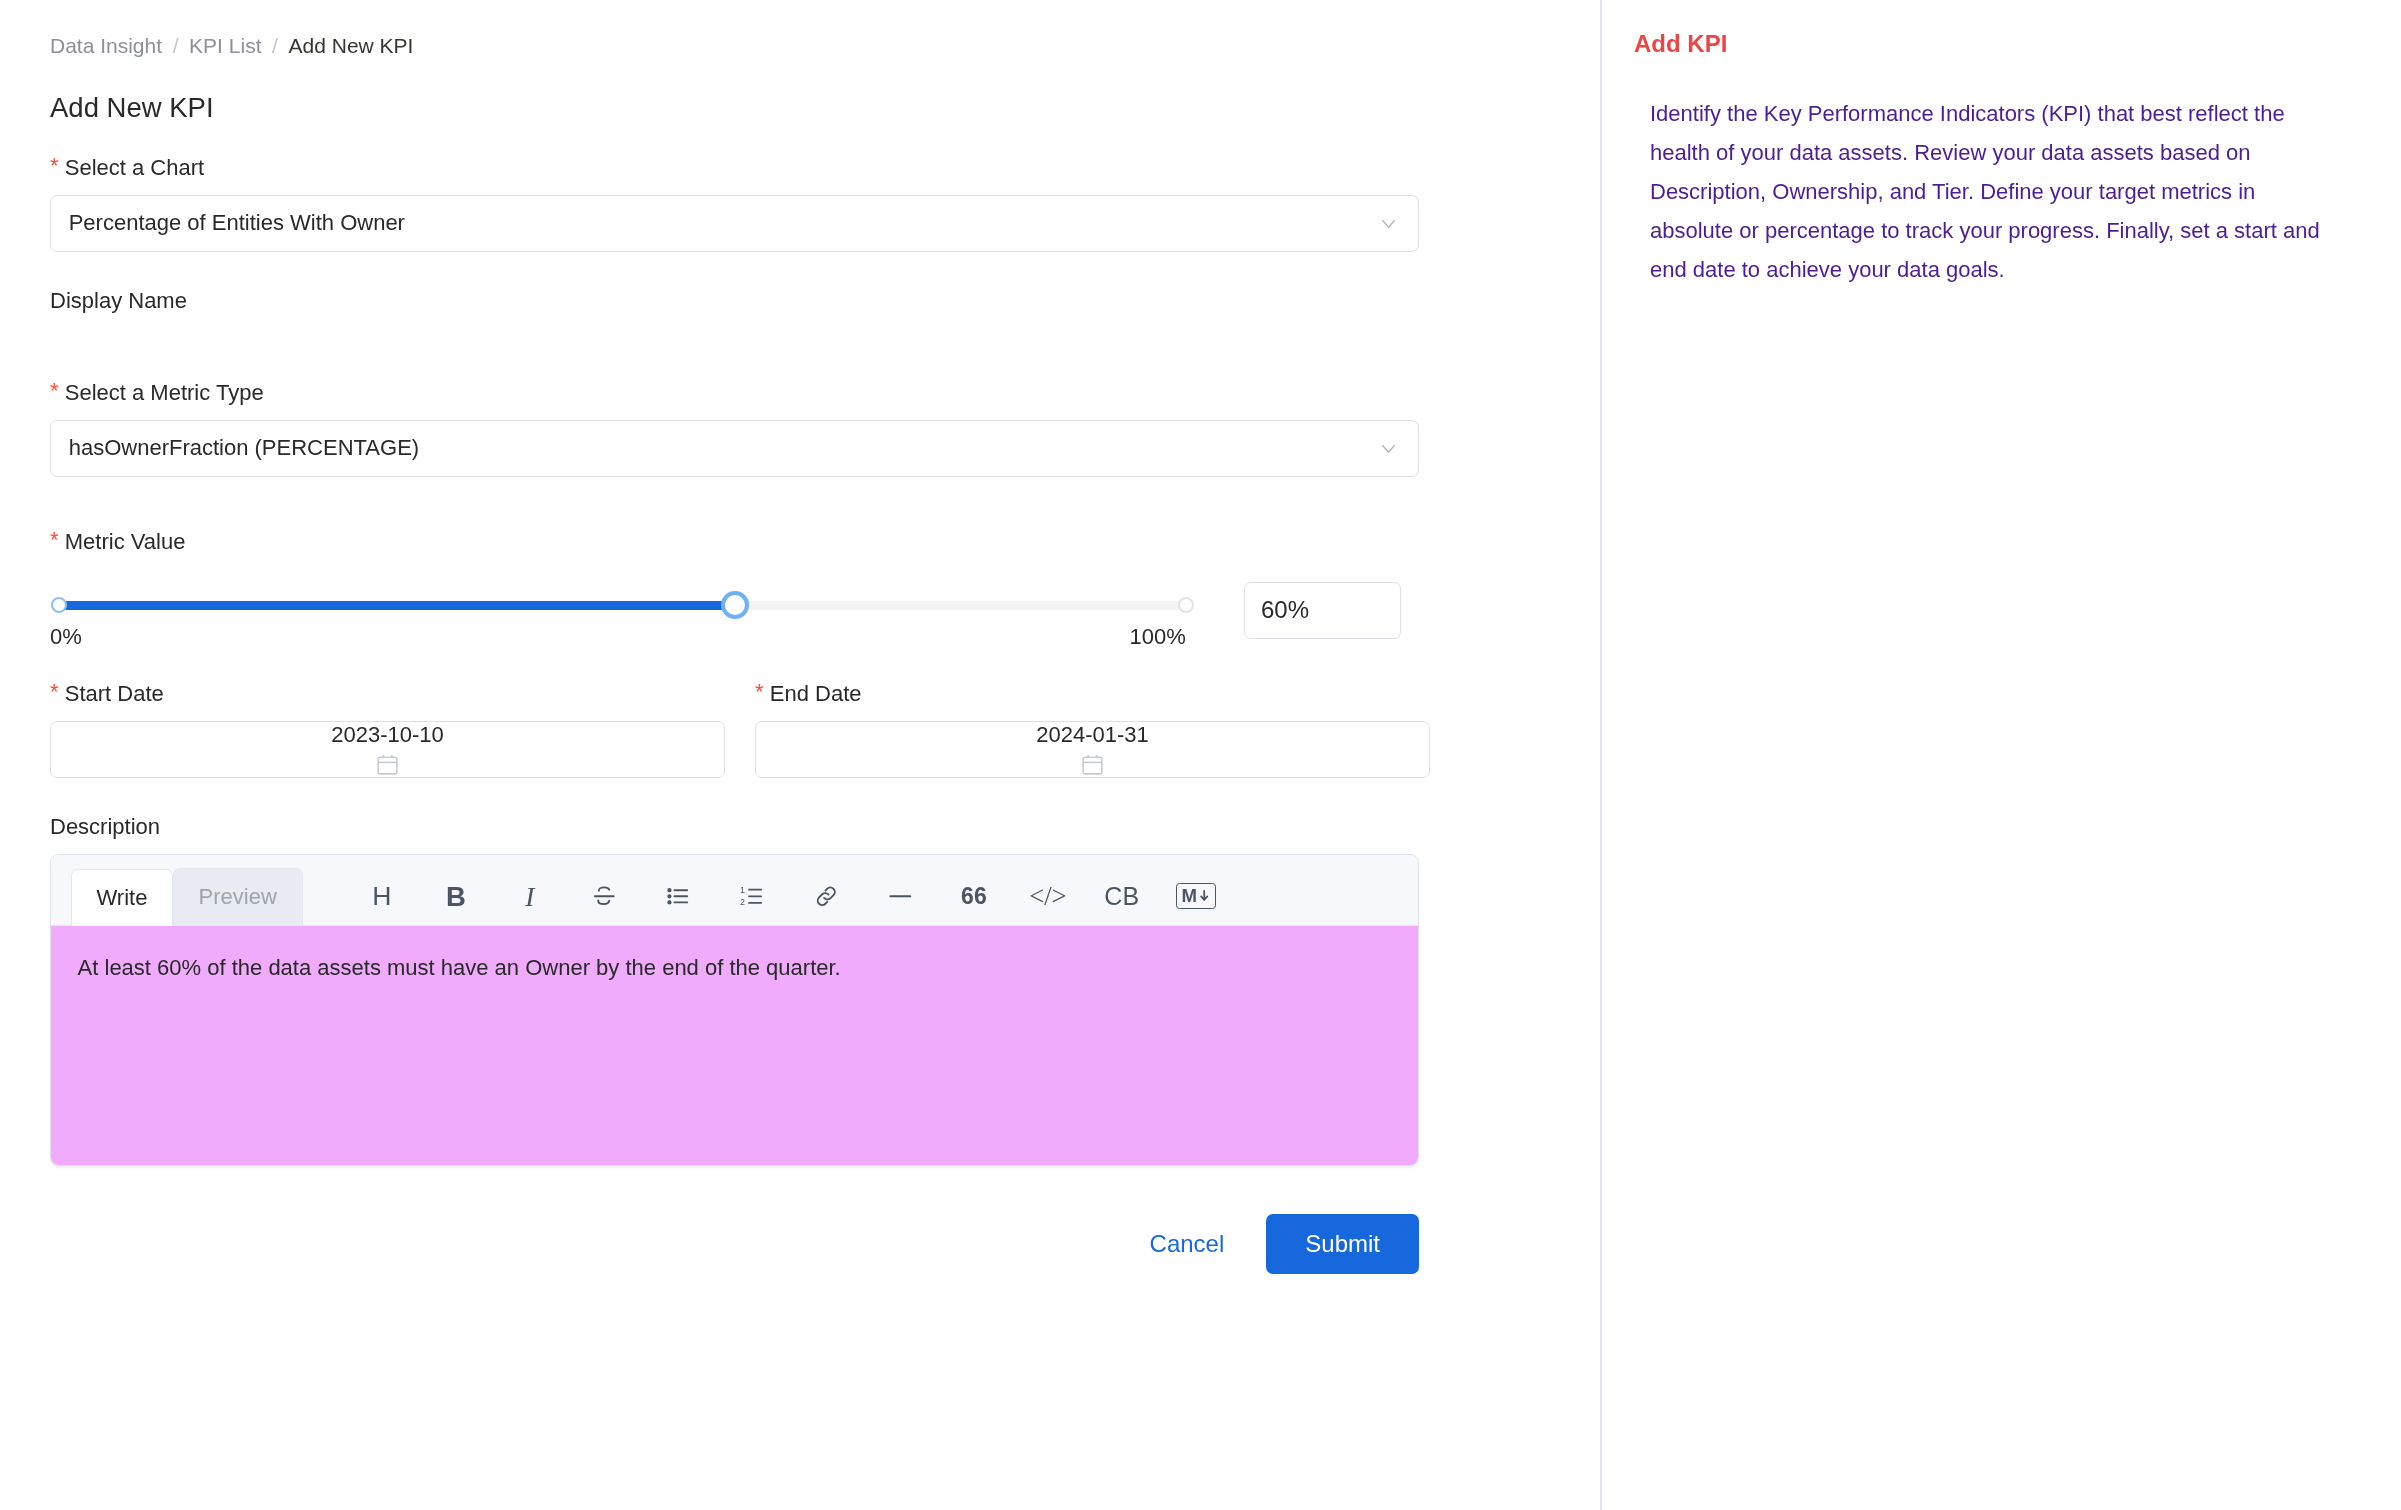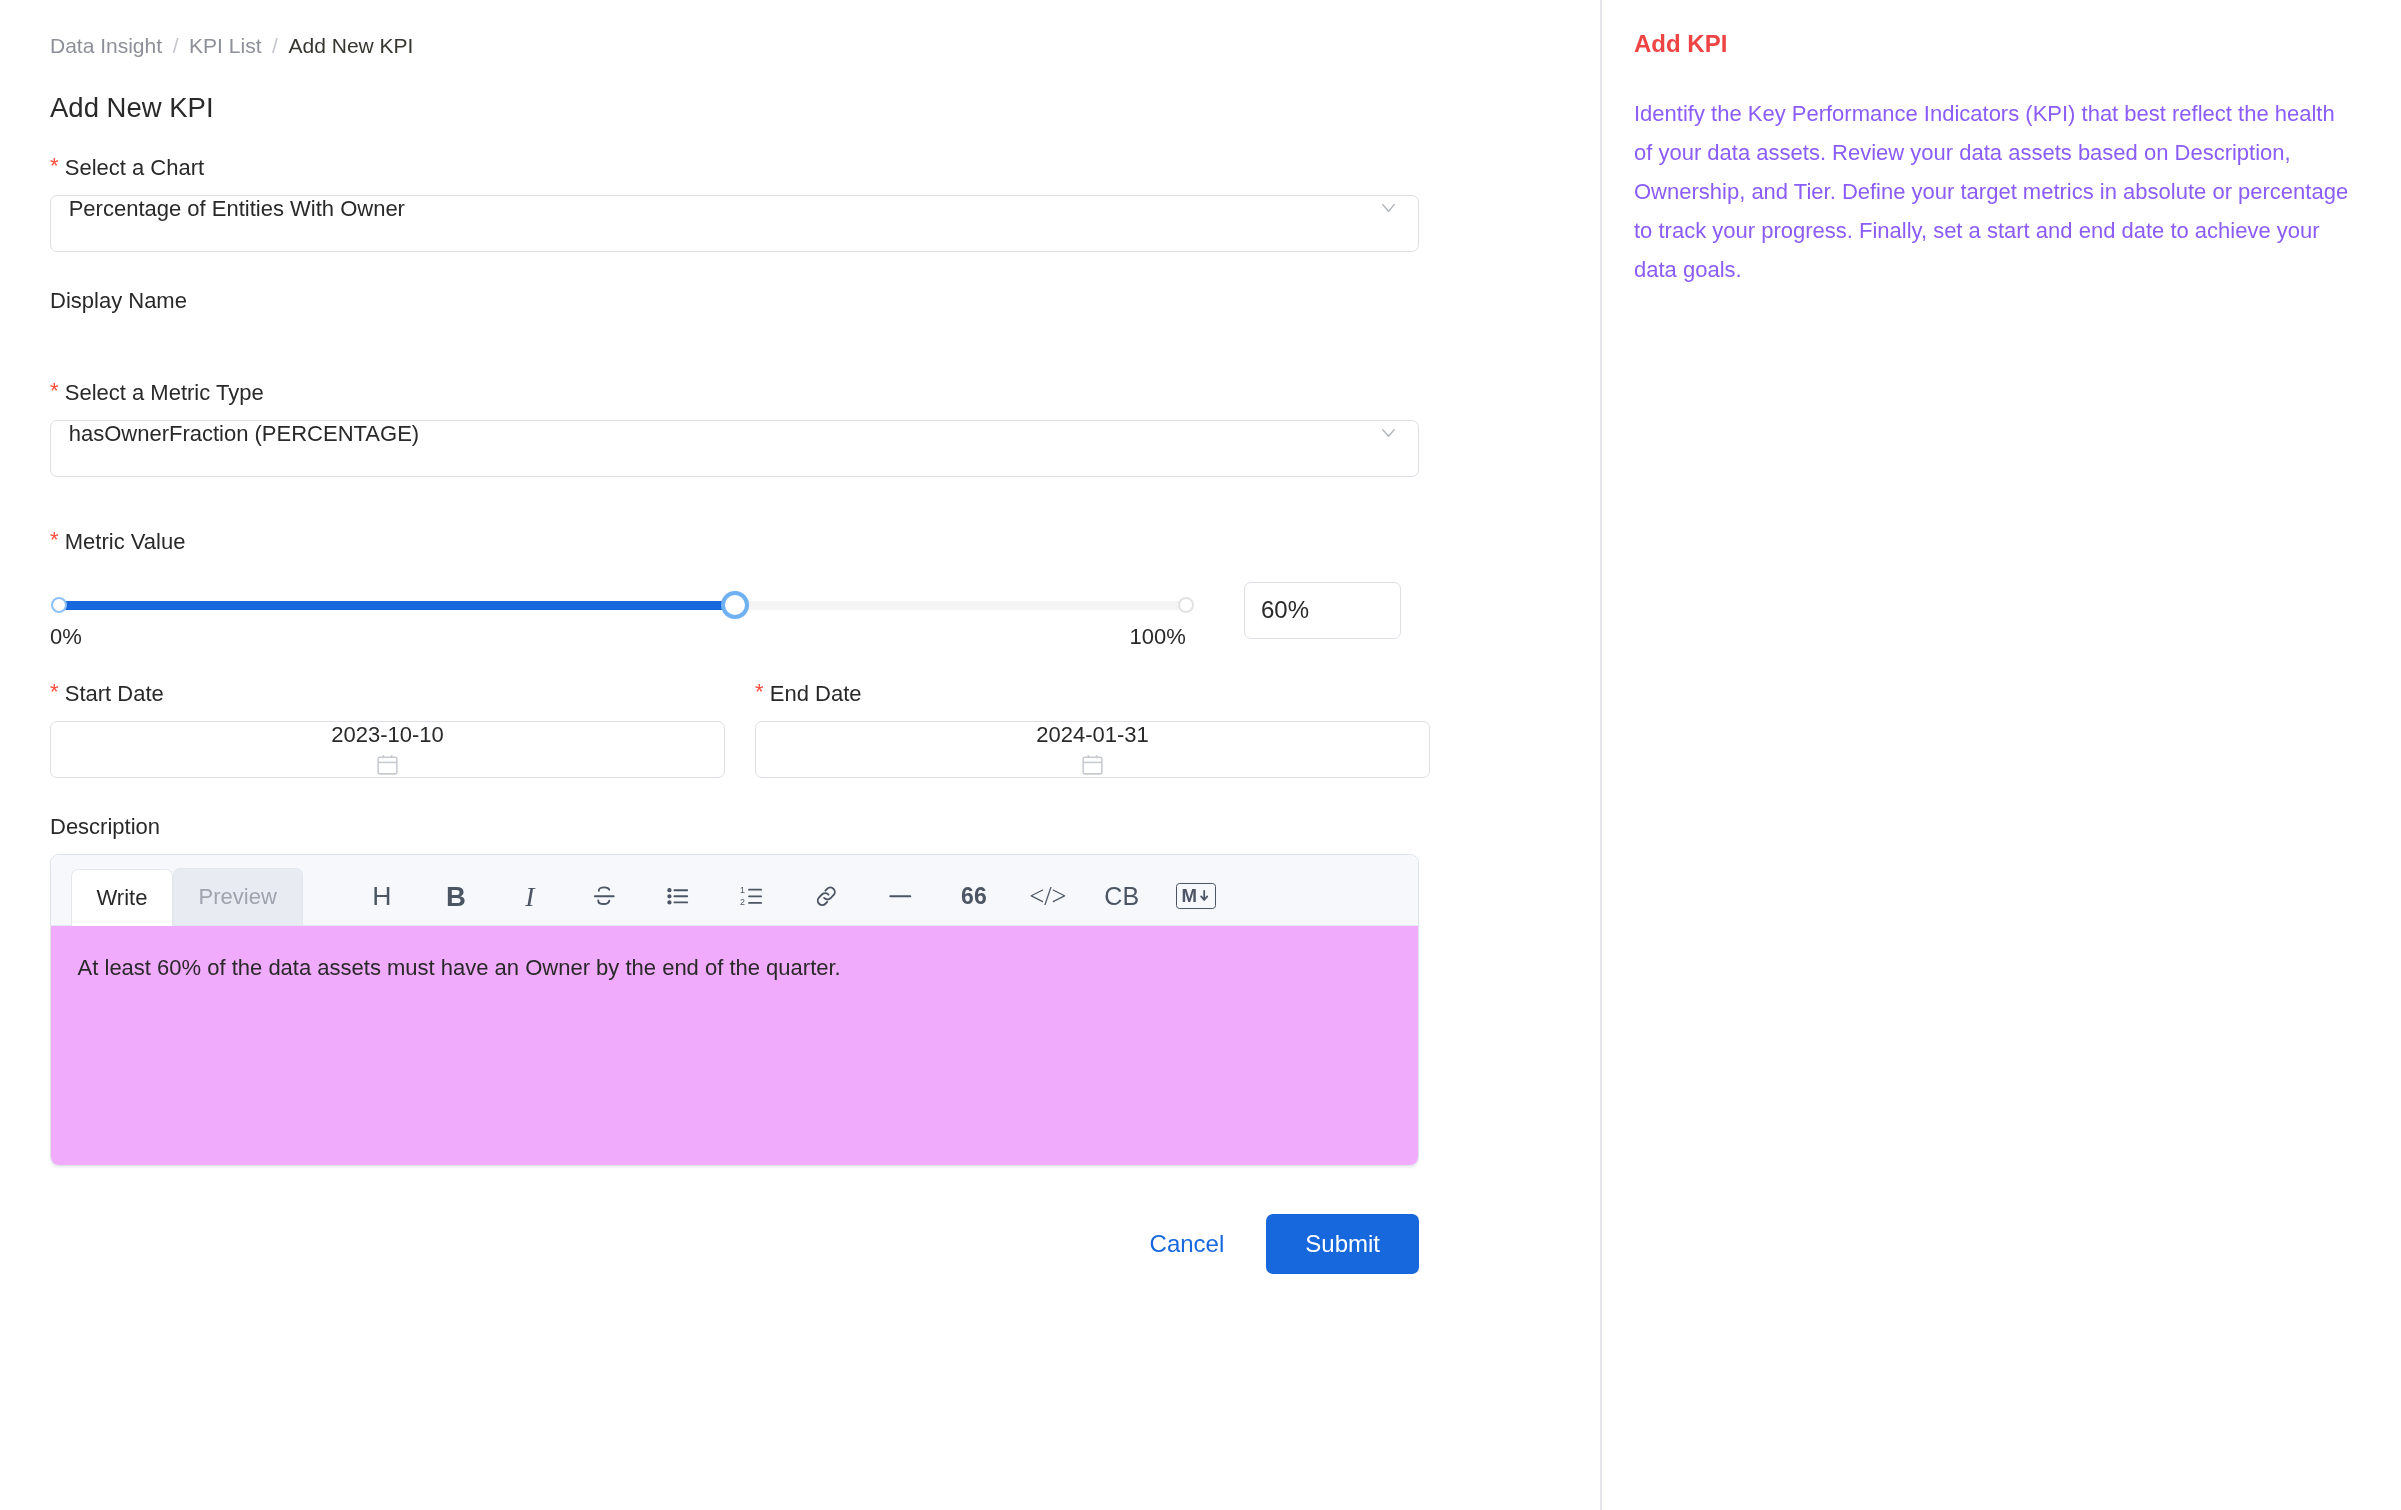--- a/index.html
+++ b/index.html
@@ -58,20 +58,21 @@
     line-height: 1.1;
   }
 
   .input-box {
     width: 1369px;
     height: 57px;
     border: 0.9px solid #dcdfe4;
     border-radius: 7px;
     background: #fff;
     display: flex;
+    align-items: center;
     padding: 0 17.7px;
     font-size: 22px;
     color: #292929;
     position: relative;
   }
   .input-box .val { flex: 1; }
   .chevron { width: 23px; height: 23px; flex: 0 0 auto; }
   .spacer-40 { height: 35px; }
   .spacer-58 { height: 51px; }
 
@@ -310,23 +311,23 @@
   }
   .rp-title {
     font-size: 24px;
     font-weight: bold;
     color: #ef4444;
     margin: 0 0 35px 0;
     line-height: 1.2;
   }
   .rp-body {
     font-size: 22px;
-    color: #8b5cf6;
+    color: #4c1d95;
     line-height: 1.78;
-    margin: 0;
+    margin: 16px;
     max-width: 722px;
   }
 </style>
 </head>
 <body>
 
 <div class="page">
 
   <div class="left-panel">
 

